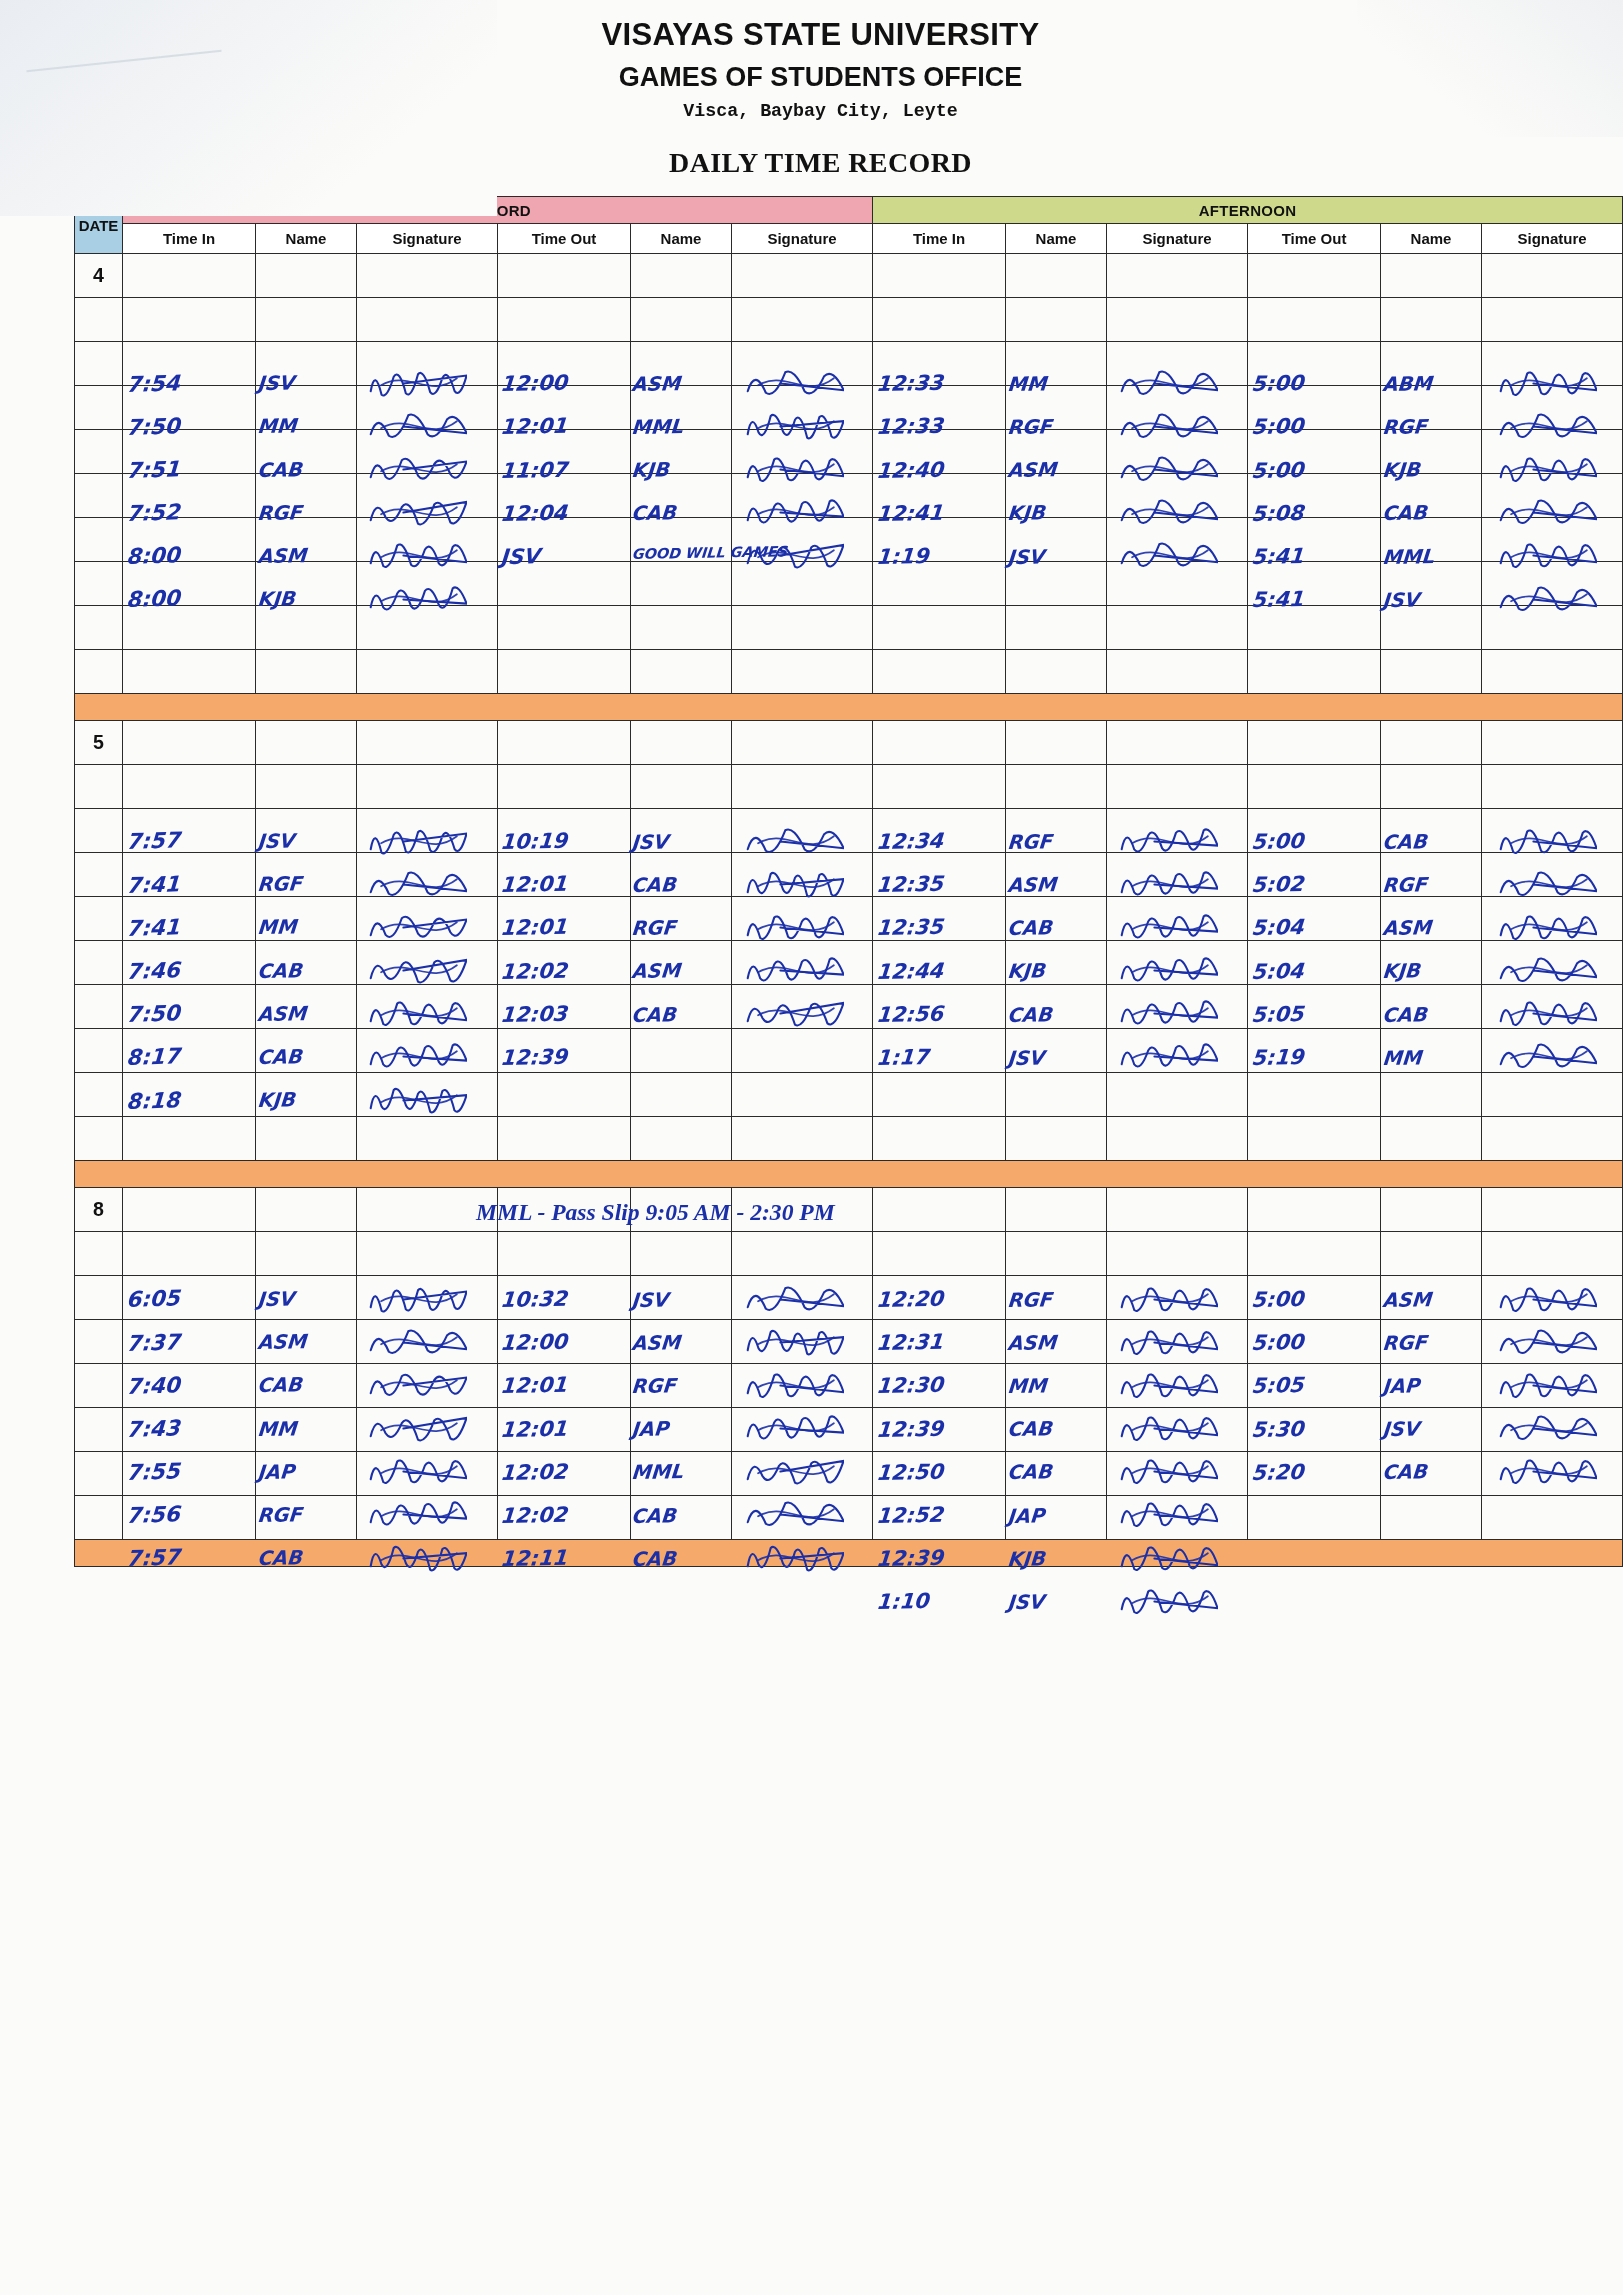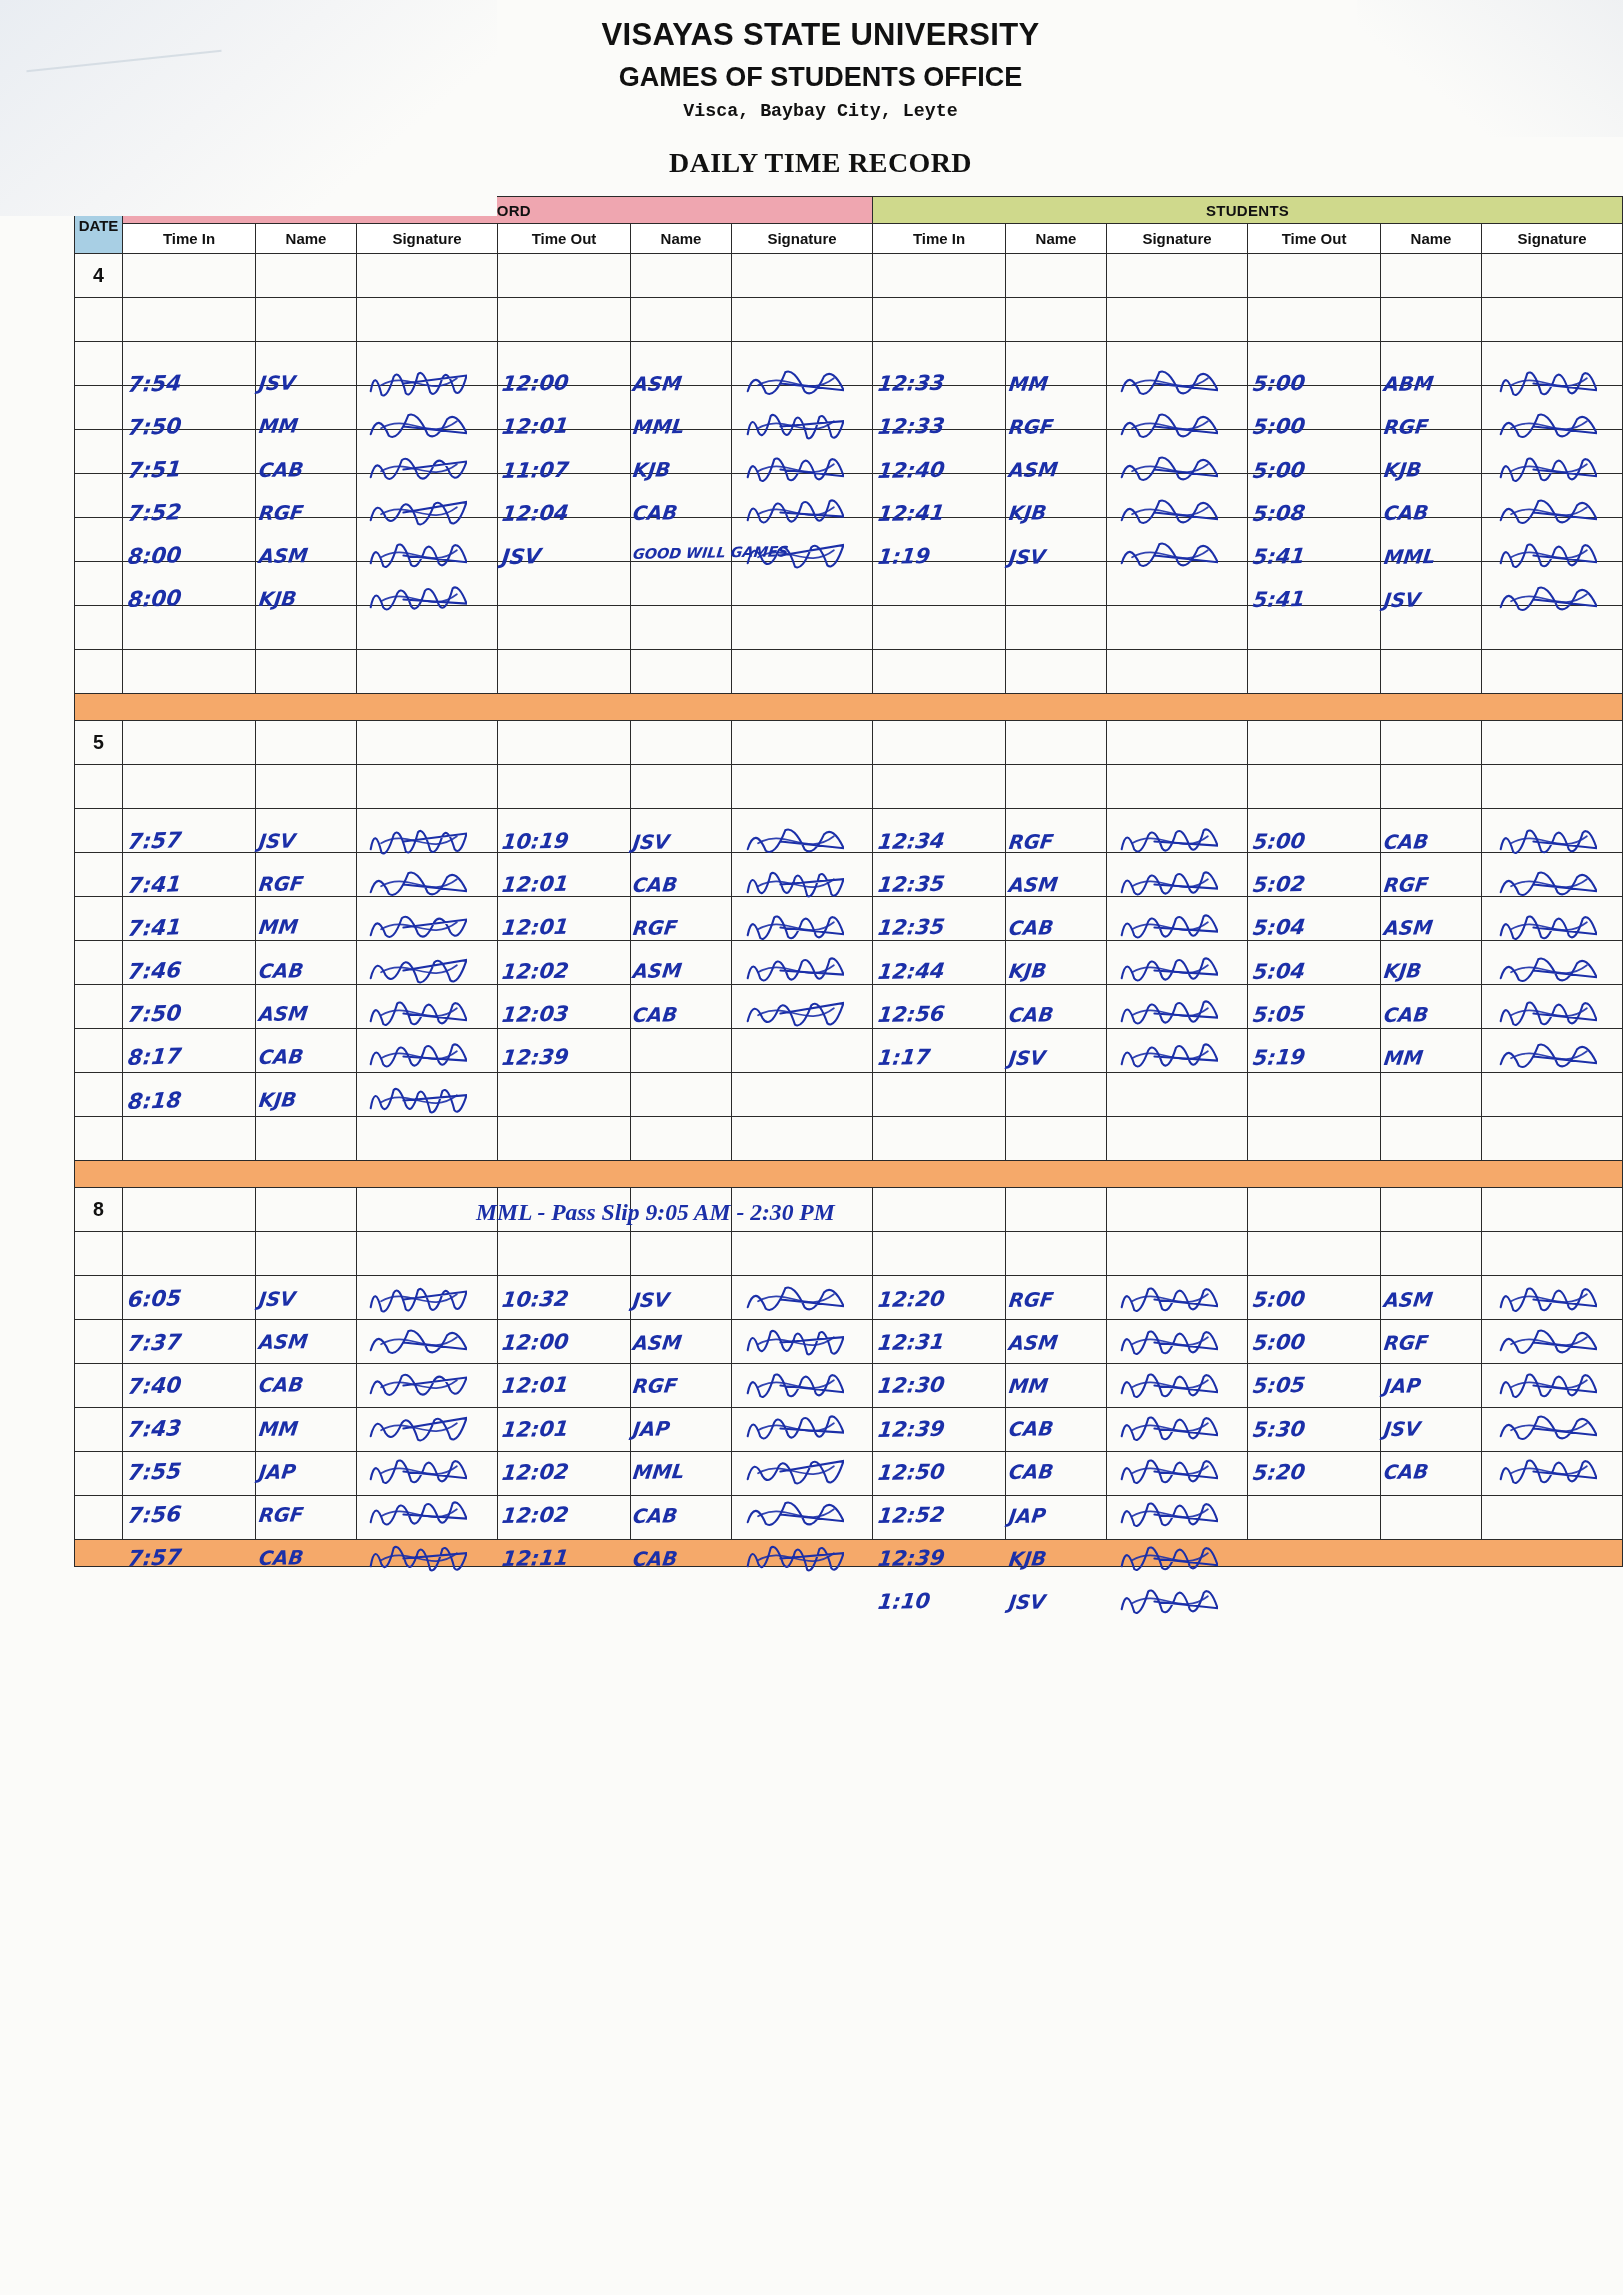--- a/index.html
+++ b/index.html
@@ -151,21 +151,21 @@
           <col class="c-name">
           <col class="c-sign">
         <col class="c-timeout">
           <col class="c-name">
           <col class="c-sign">
       </colgroup>
       <tbody id="tbody">
           <tr>
             <th class="hdr-date" rowspan="2">DATE</th>
             <th class="sec-morning" colspan="6">RECORD</th>
-            <th class="sec-afternoon" colspan="6">STUDENTS</th>
+            <th class="sec-afternoon" colspan="6">AFTERNOON</th>
           </tr>
           <tr>
             <th class="hdr-cell">Time In</th>
             <th class="hdr-cell">Name</th>
             <th class="hdr-cell">Signature</th>
             <th class="hdr-cell">Time Out</th>
             <th class="hdr-cell">Name</th>
             <th class="hdr-cell">Signature</th>
             <th class="hdr-cell">Time In</th>
             <th class="hdr-cell">Name</th>

